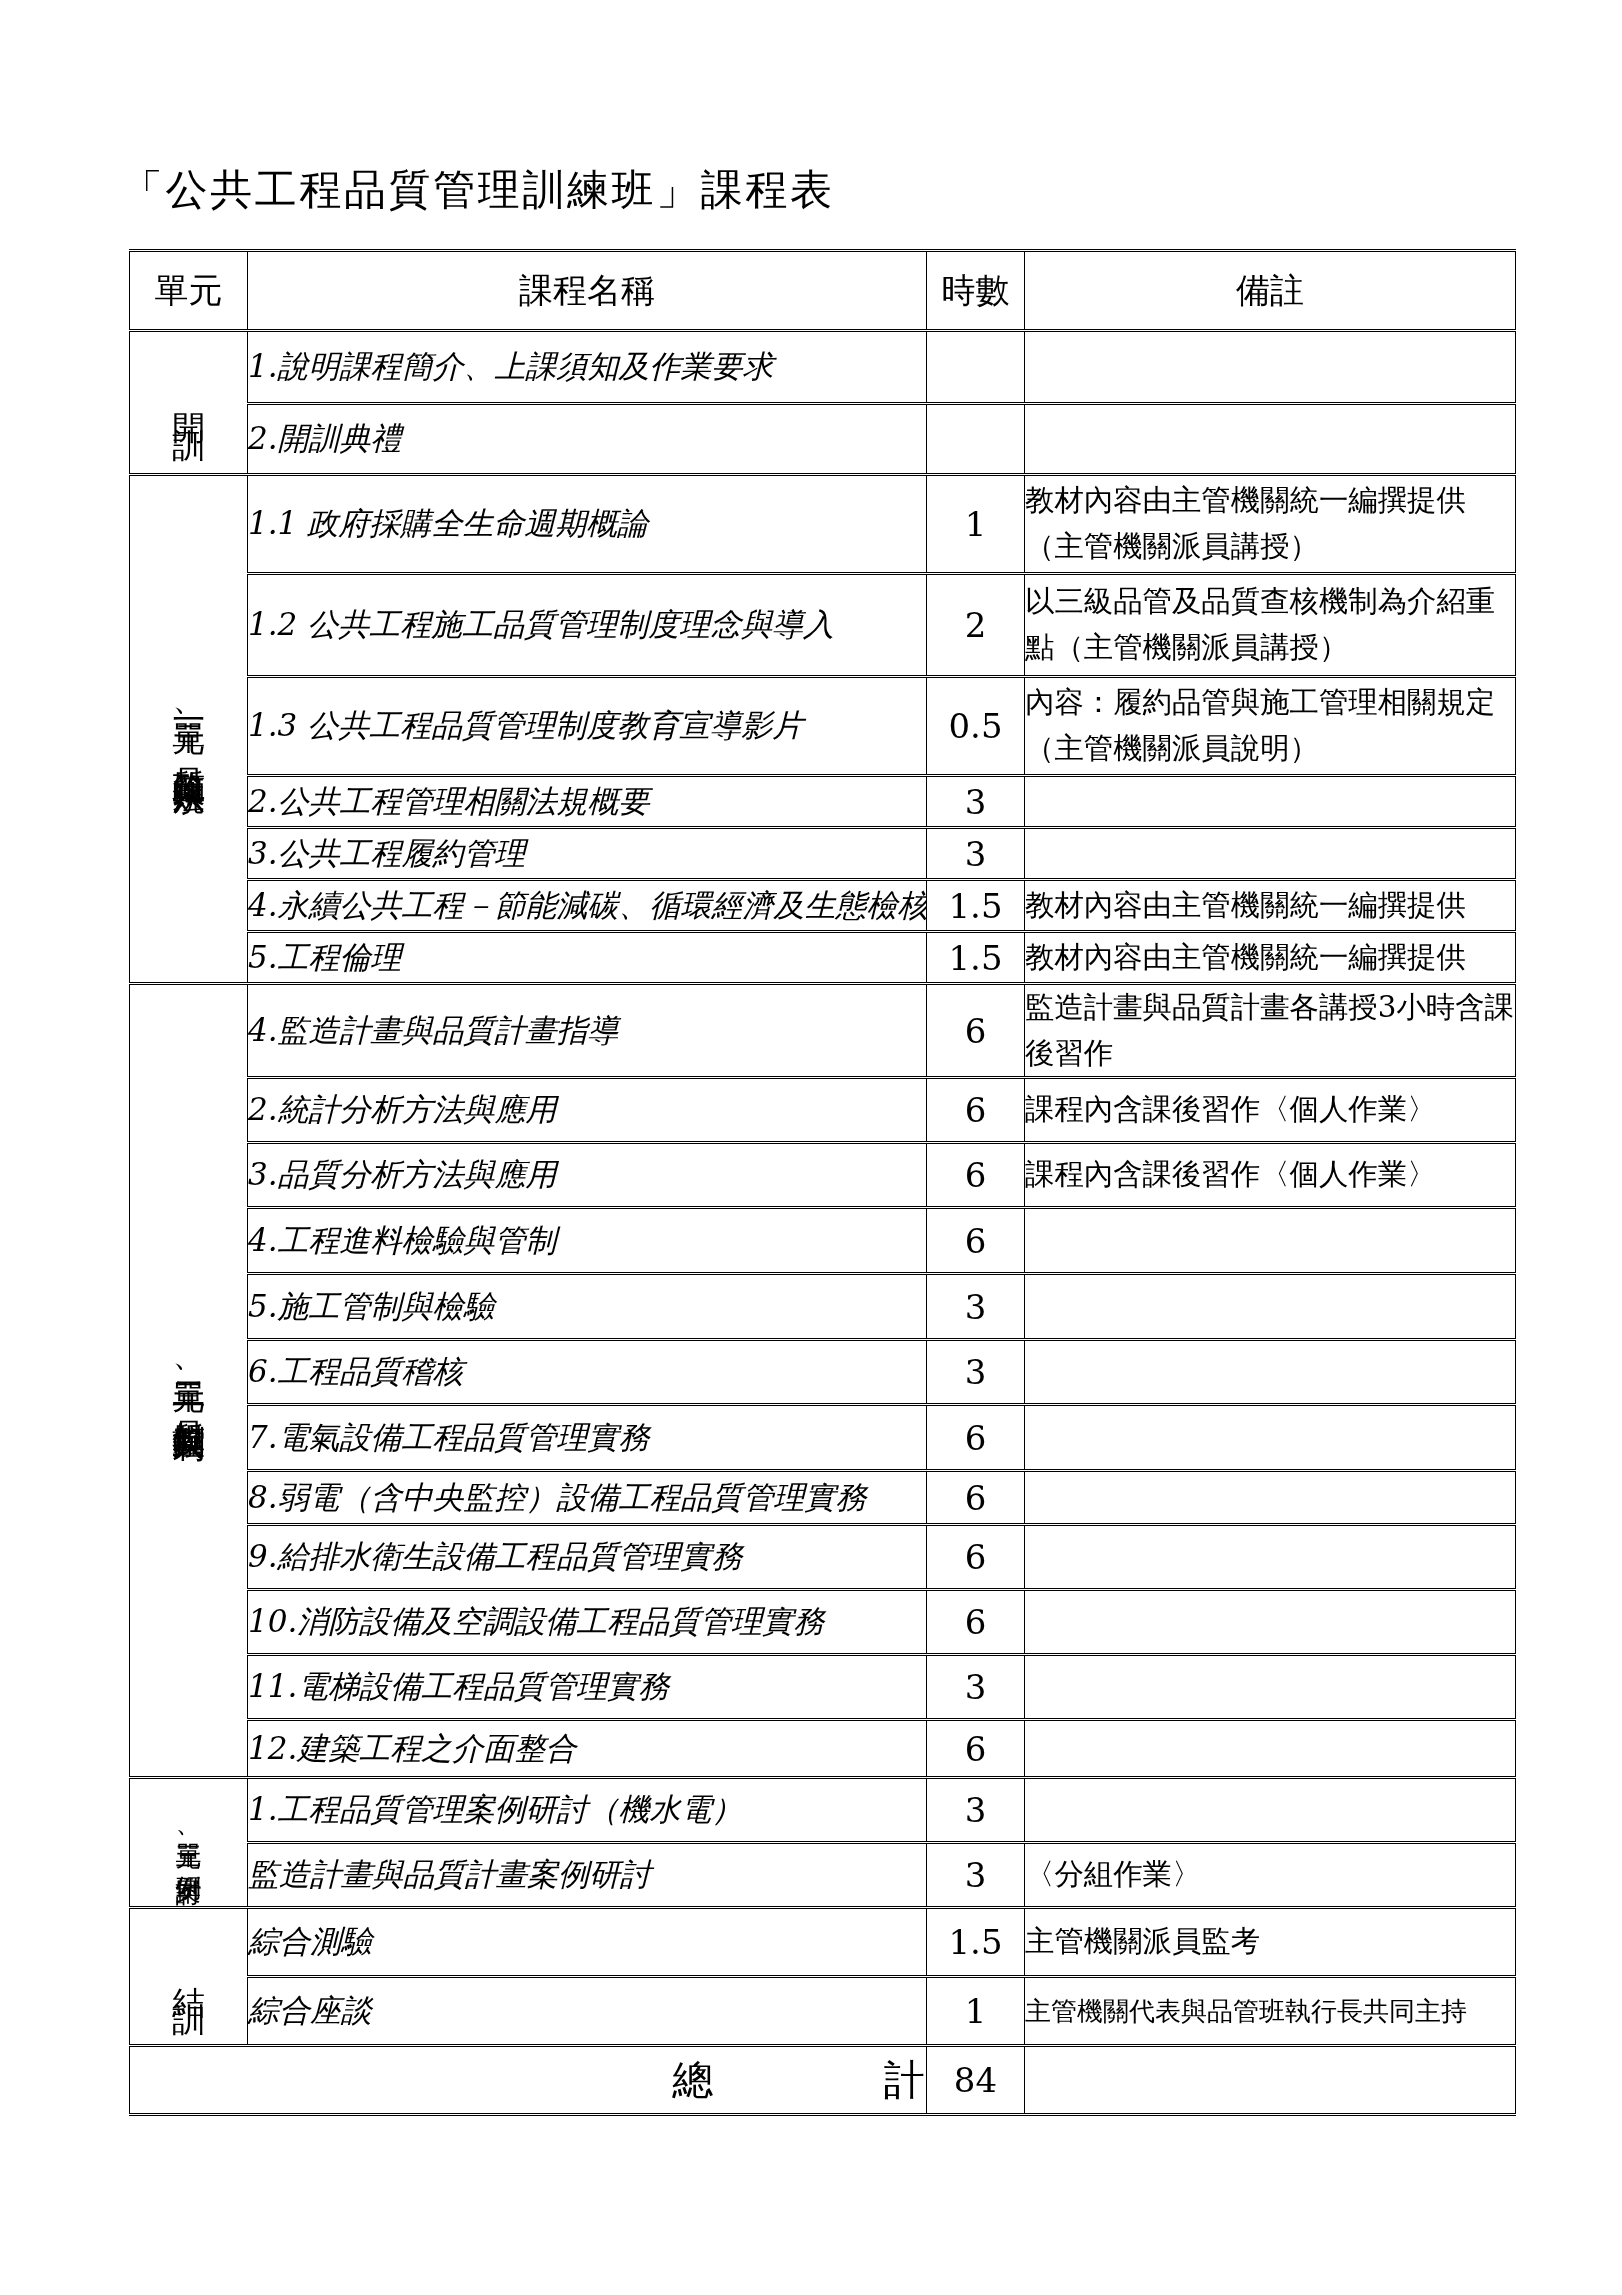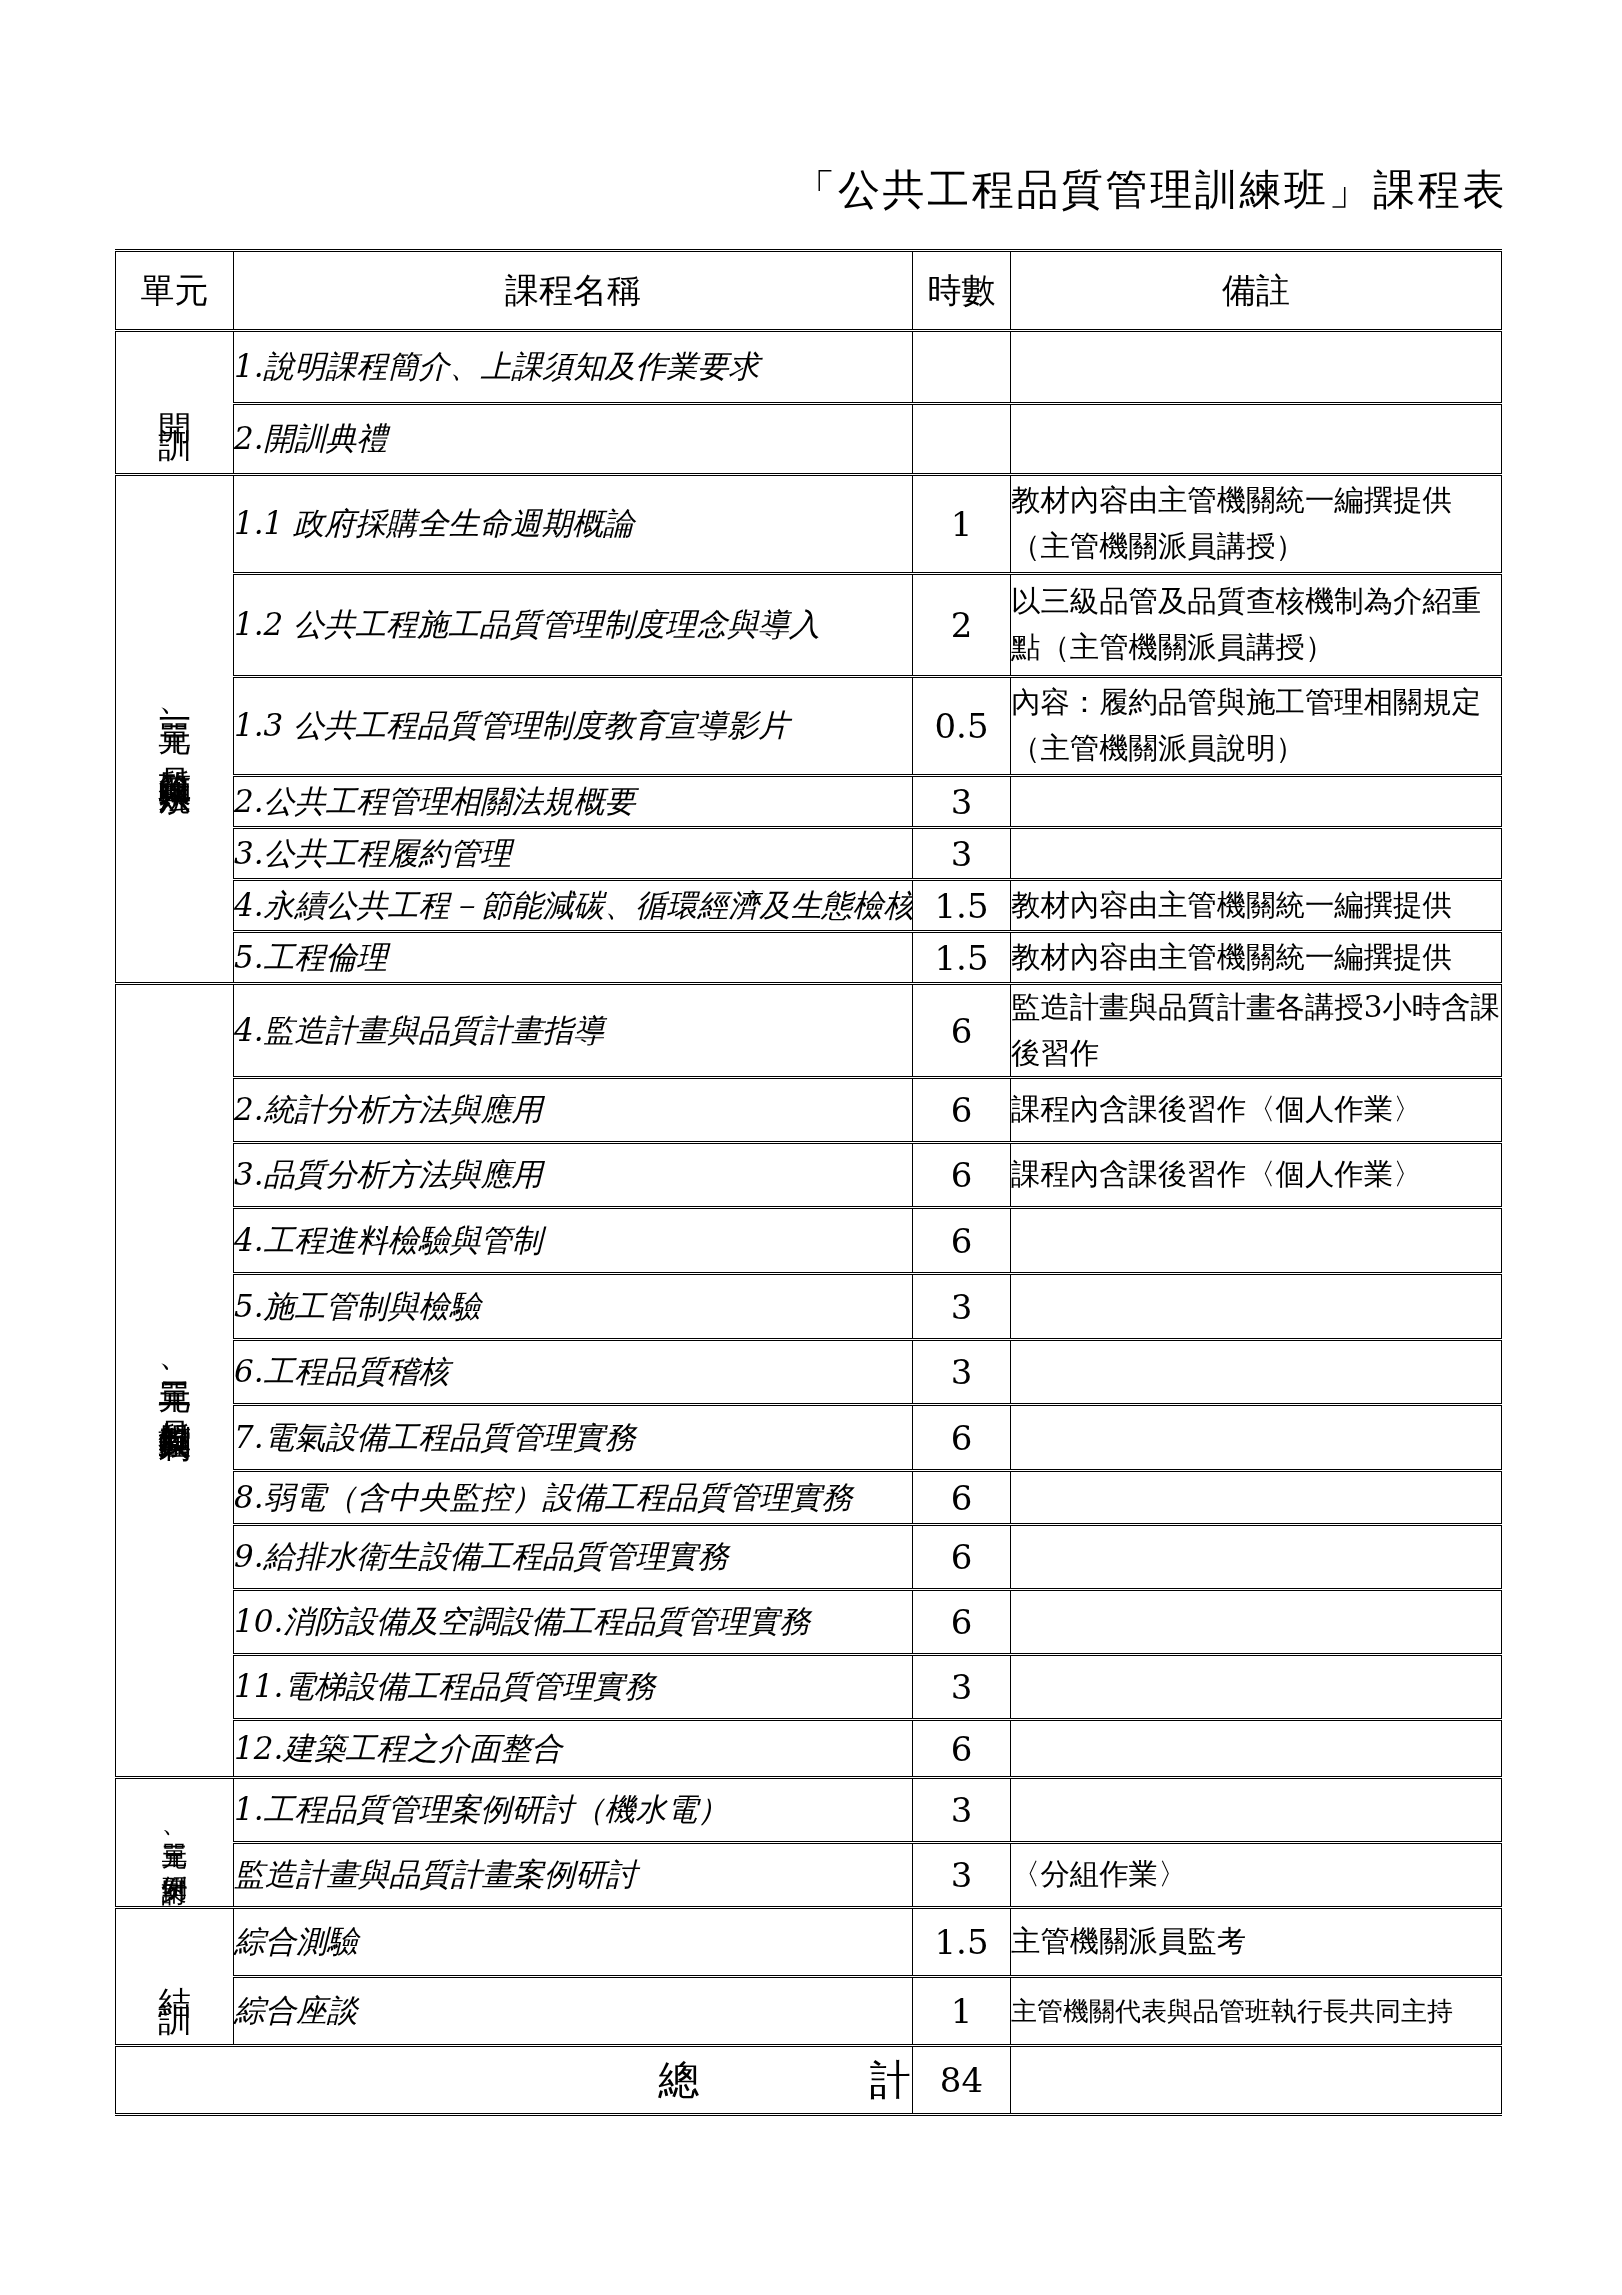--- a/index.html
+++ b/index.html
@@ -1,23 +1,23 @@
 <!DOCTYPE html>
 <html style="font-size:10.5px"><head>
 <meta charset="utf-8">
 <style>
   html,body{margin:0;padding:0;background:#e8e8e8;}
   .page{
     position:relative;width:1623px;height:2295px;background:#ffffff;
     font-family:"DejaVu Serif", serif;color:#000;overflow:hidden;
   }
   .attach-label{position:absolute;left:122px;top:76px;font-size:39px;letter-spacing:1.3px;}
-  .main-title{position:absolute;left:121px;top:162px;width:1386px;text-align:right;font-size:42px;letter-spacing:2.6px;}
+  .main-title{position:absolute;left:121px;top:162px;width:1386px;text-align:left;font-size:42px;letter-spacing:2.6px;}
   table.sched{
-    position:absolute;left:115px;top:249px;width:1386px;
+    position:absolute;left:129px;top:249px;width:1386px;
     border-collapse:collapse;table-layout:fixed;
   }
   table.sched td,table.sched th{
     border-top:3.3px double #000;border-bottom:3.3px double #000;
     border-left:1.3px solid #000;border-right:1.3px solid #000;
     padding:0;overflow:hidden;font-weight:normal;
   }
   col.c-unit{width:118px;}col.c-course{width:679px;}col.c-hours{width:98px;}col.c-remark{width:491px;}
   th.head{font-size:34px;text-align:center;}
   td.course{font-size:31px;text-align:left;padding-left:7.9px;white-space:nowrap;font-style:italic;}

